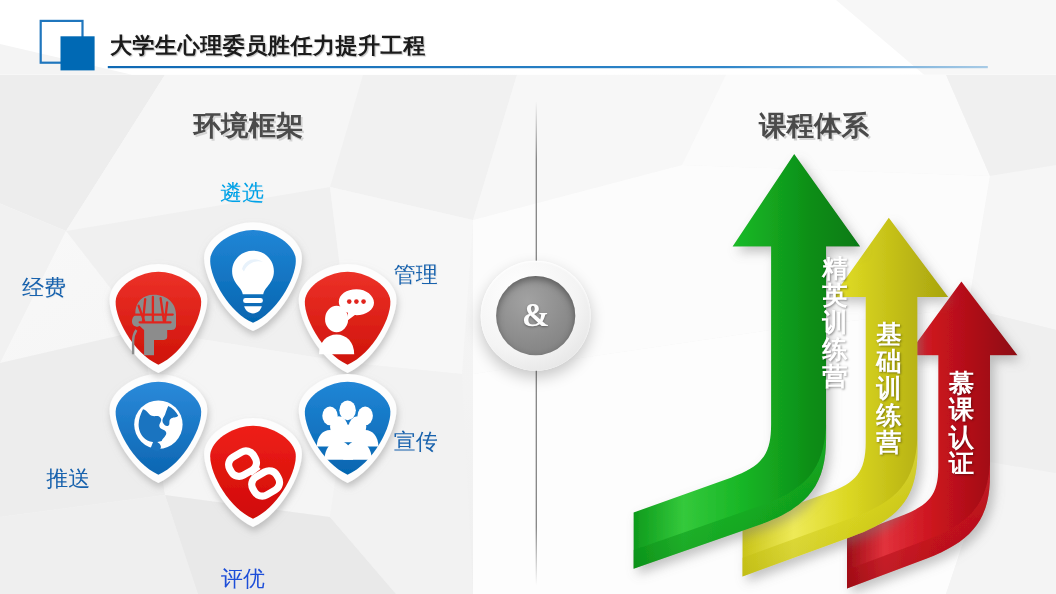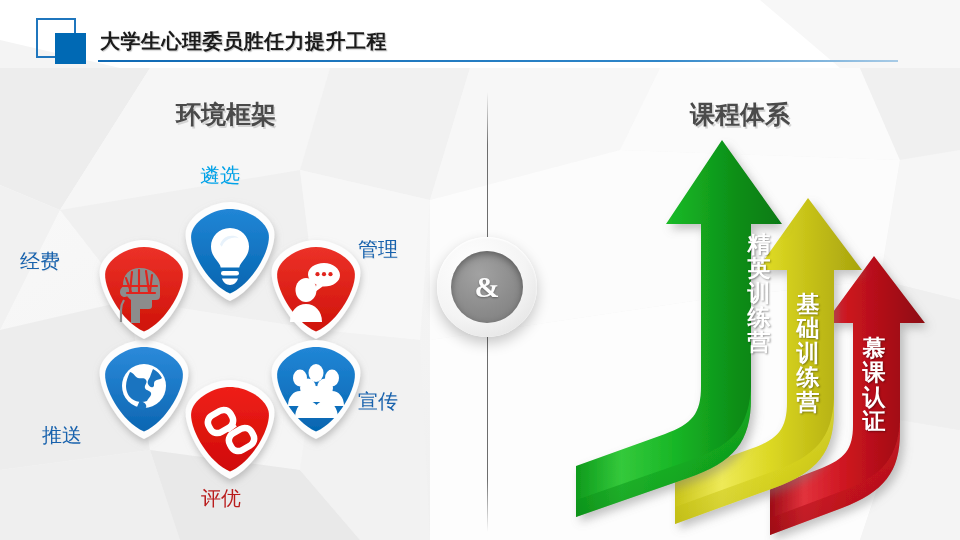--- a/index.html
+++ b/index.html
@@ -75,21 +75,21 @@
   }
   .shield svg{display:block;overflow:visible;}
 
   
   .lbl{
     position:absolute;font-size:20px;font-weight:normal;white-space:nowrap;
     text-shadow:1px 1px 0 rgba(235,235,235,.9);
   }
   .lbl.blue{color:#1862ad;}
   .lbl.cyan{color:#00a2e8;}
-  .lbl.red{color:#b91c1c;}
+  .lbl.red{color:#1d4ed8;margin-top:28px;}
 
   
   .arrows{position:absolute;left:470px;top:80px;width:490px;height:460px;}
   .arrows svg{display:block;}
   .arrowtext{
     position:absolute;color:#ffffff;font-weight:bold;font-size:23px;
     line-height:1.06;width:28px;text-align:center;
     text-shadow:1px 1px 2px rgba(0,0,0,.38);
     letter-spacing:0;
   }

